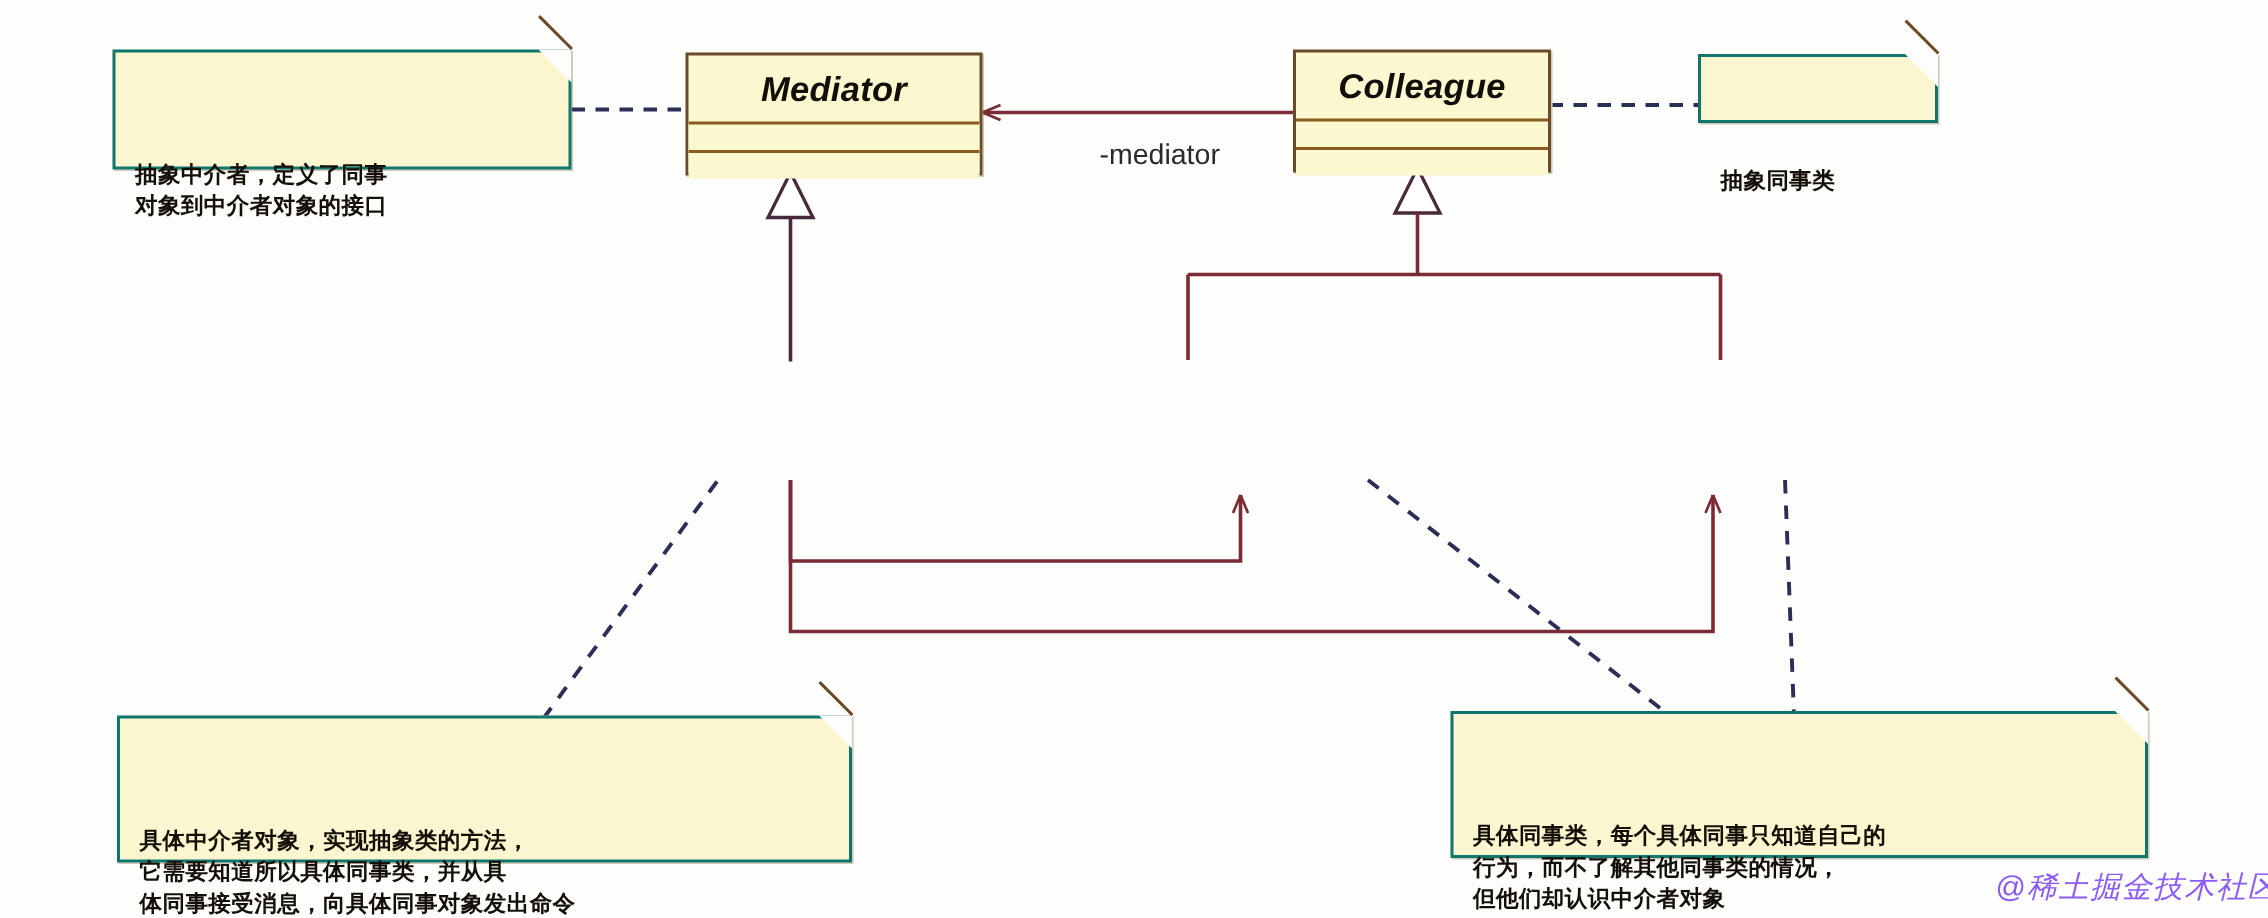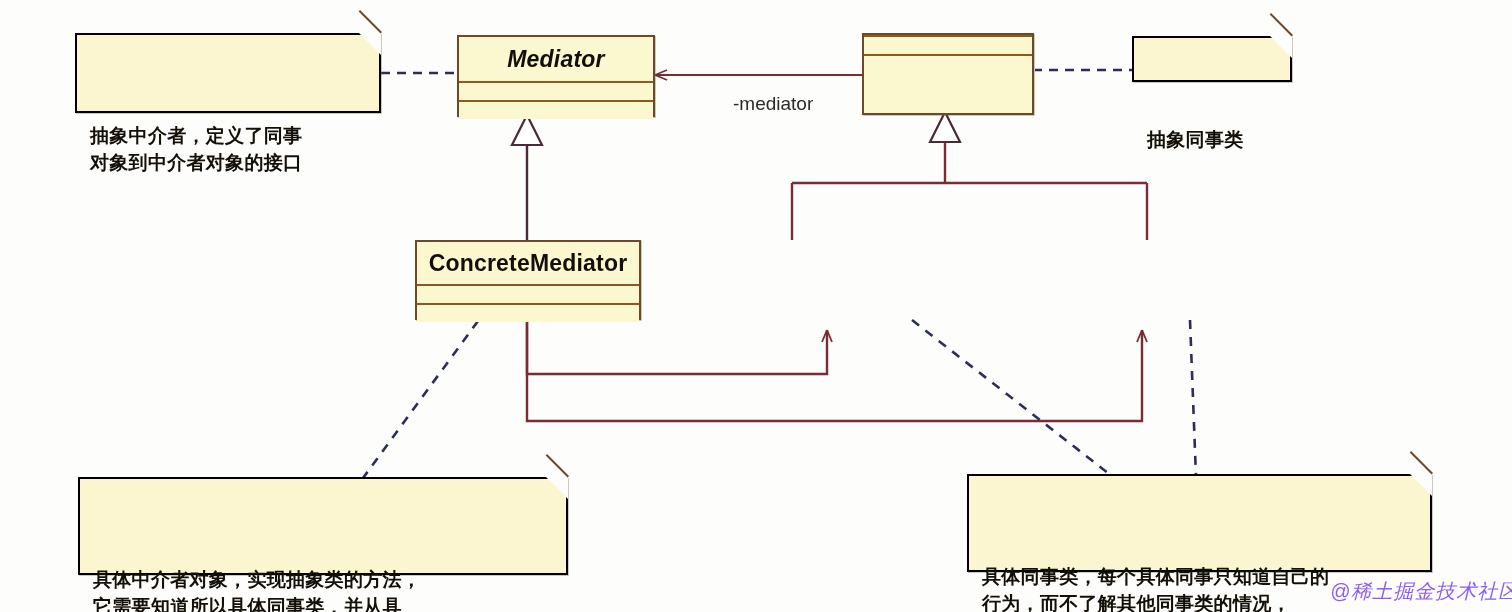--- a/index.html
+++ b/index.html
@@ -58,24 +58,24 @@
     box-sizing: border-box;
     border-top: 2px solid #8a5a1e;
     background: #fbf8d0;
   }
 
   
   .uml-note {
     position: absolute;
     box-sizing: border-box;
     background: #fbf6cf;
-    border: 2px solid #000000;
+    border: 2px solid #0f766e;
     box-shadow: 1px 1px 0 rgba(120,100,60,0.35);
     color: #141008;
-    font-size: 19px;
+    font-size: 15px;
     line-height: 1.42;
     font-weight: bold;
     padding: 7px 12px 7px 13px;
     white-space: pre-line;
     letter-spacing: 0.3px;
   }
   .uml-note .fold-tri {
     position: absolute;
     top: -2px;
     right: -2px;
@@ -160,29 +160,25 @@
     <line x1="1190" y1="320" x2="1196" y2="477" stroke="#2b2f55" stroke-width="2.6" stroke-dasharray="9,8"></line>
   </svg>
 
   <div class="uml-class abstract" style="left:457px; top:35px; width:198px; height:82px;">
     <div class="uml-title" style="height:44px;">Mediator</div>
     <div class="uml-row" style="height:19px;"></div>
     <div class="uml-row" style="height:19px;"></div>
   </div>
 
   <div class="uml-class abstract" style="left:862px; top:33px; width:172px; height:82px;">
-    <div class="uml-row" style="height:19px;"></div>
-    <div class="uml-row" style="height:19px;"></div>
-  </div>
-
-  <div class="uml-class" style="left:415px; top:240px; width:226px; height:80px;">
-    <div class="uml-title" style="height:42px;">ConcreteMediator</div>
-    <div class="uml-row" style="height:19px;"></div>
-    <div class="uml-row" style="height:19px;"></div>
-  </div>
+    <div class="uml-title" style="height:44px;">Colleague</div>
+    <div class="uml-row" style="height:19px;"></div>
+    <div class="uml-row" style="height:19px;"></div>
+  </div>
+
 
 
 
   <div class="edge-label" style="left:704px; top:93px;margin-left:29px;">-mediator</div>
 
   <div class="uml-note" style="left:75px; top:33px; width:306px; height:80px;">
     <span class="fold-tri"></span>
     <span class="fold-line"></span>
     <span class="note-text">抽象中介者，定义了同事
 对象到中介者对象的接口</span>

